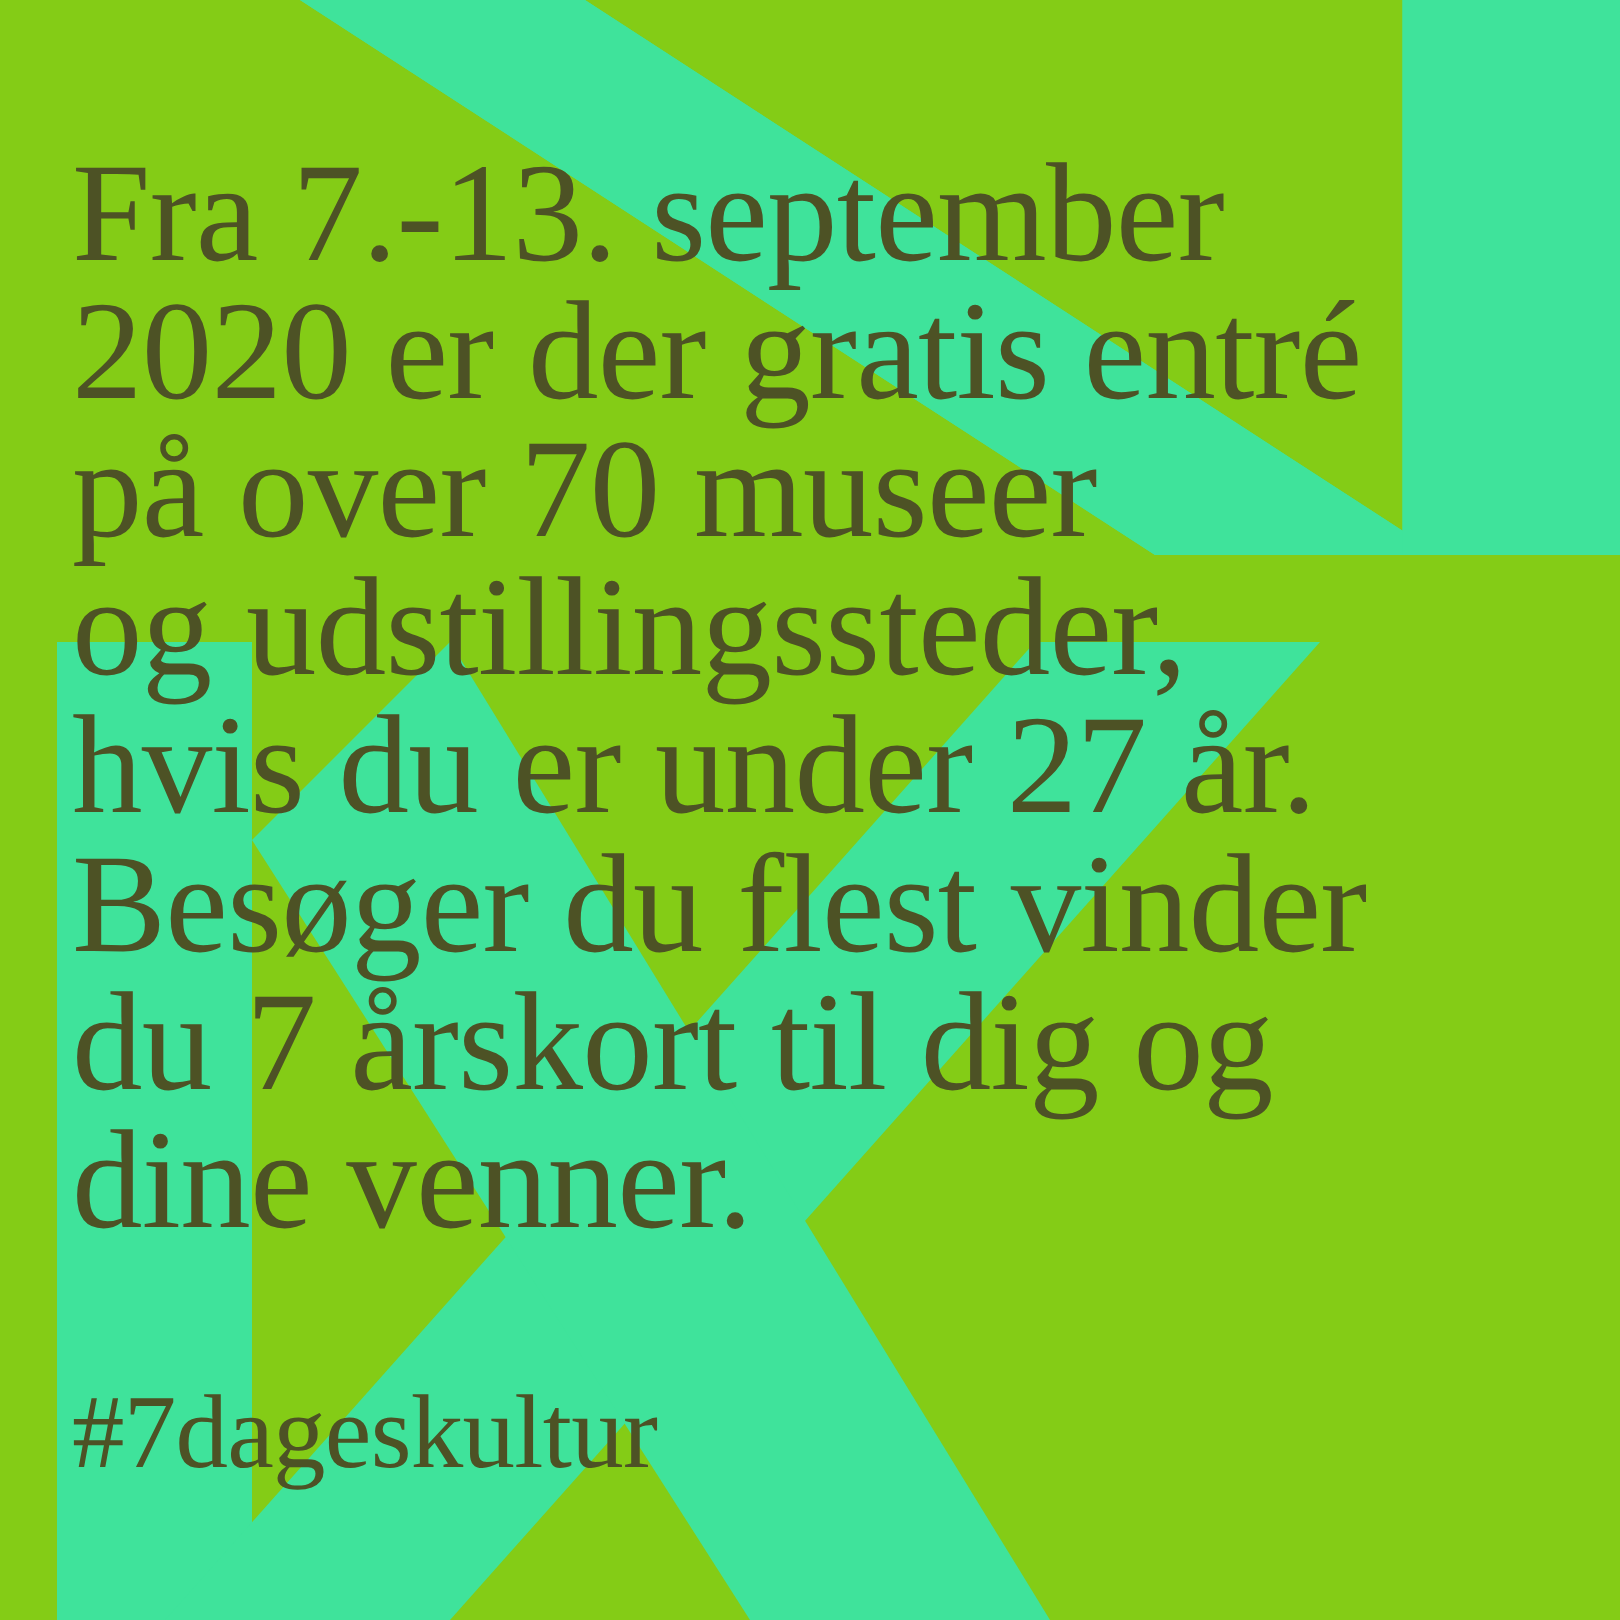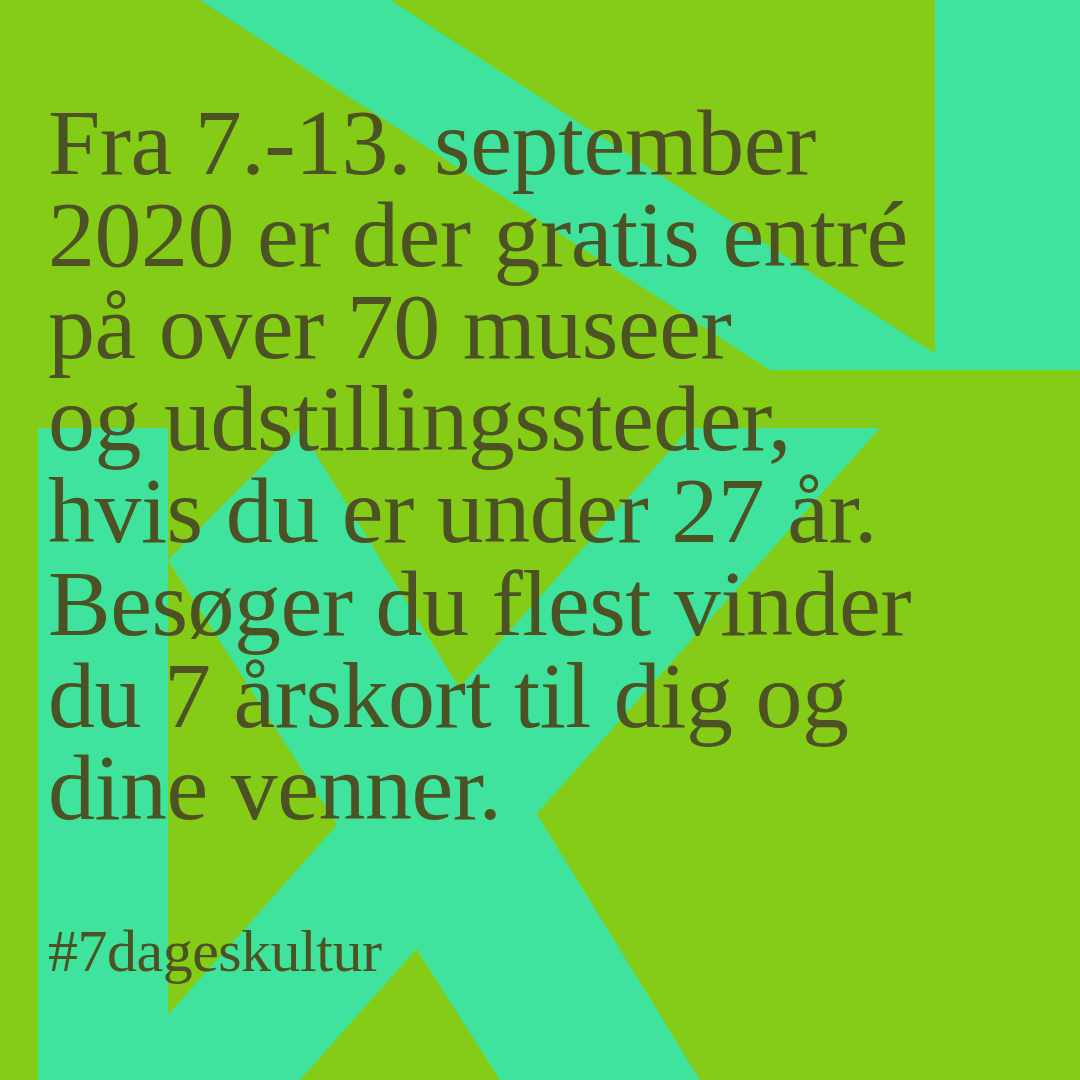--- a/index.html
+++ b/index.html
@@ -41,21 +41,21 @@
     color: #4d5225;
     font-size: 94px;
     line-height: 0.98;
     letter-spacing: -0.5px;
     margin: 0;
     white-space: pre-line;
     font-weight: 400;
   }
   .hashtag {
     color: #4d5225;
-    font-size: 60px;
+    font-size: 70px;
     line-height: 1.0;
     letter-spacing: -0.5px;
     margin: 0;
     padding-top: 88px;
     font-weight: 400;
   }
 </style>
 </head>
 <body>
 

